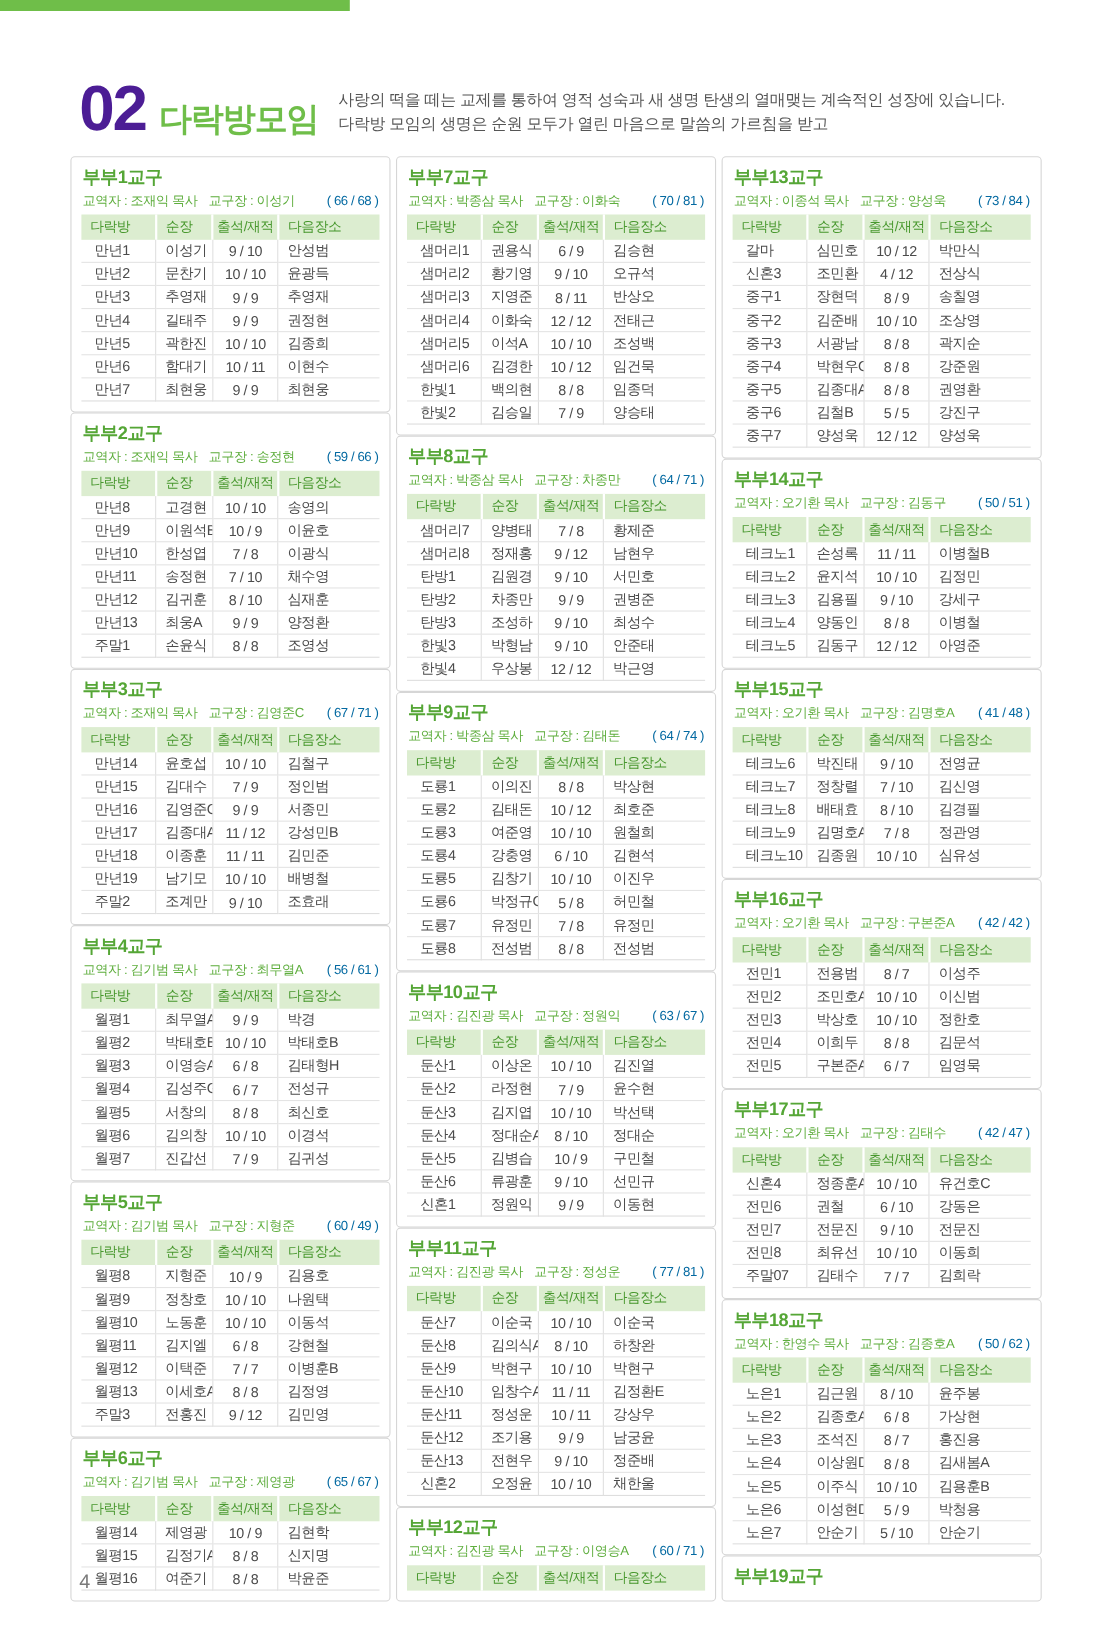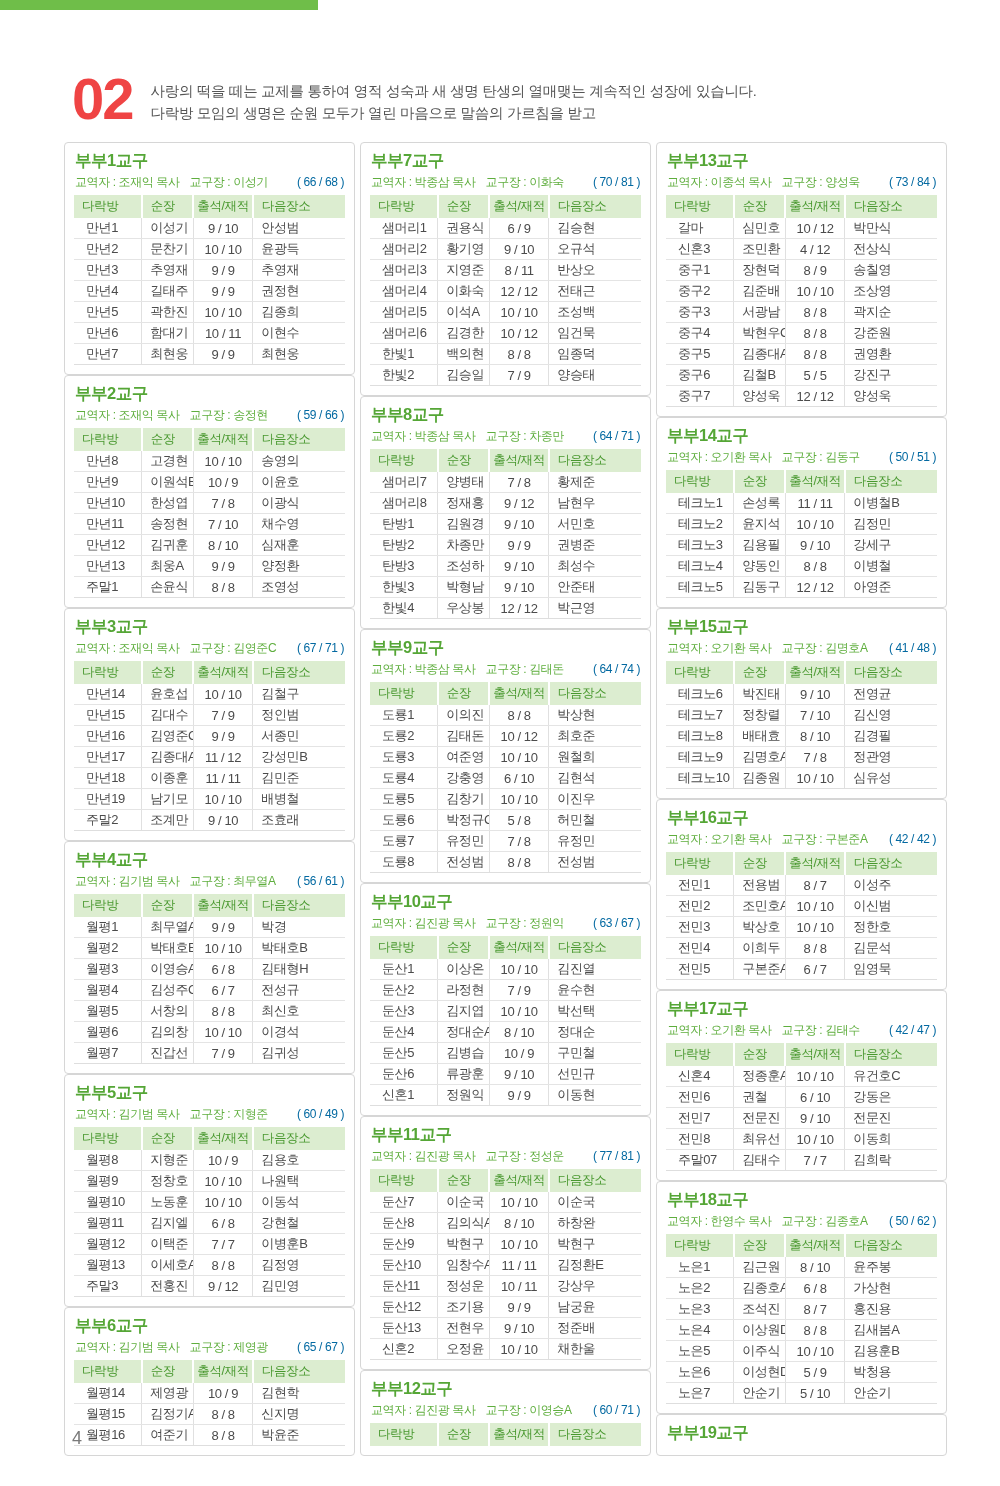--- a/index.html
+++ b/index.html
@@ -5,21 +5,21 @@
   * { margin:0; padding:0; box-sizing:border-box; }
   html,body { background:#ffffff; }
   body {
     width:1000px; height:1486px; position:relative;
     font-family:"Liberation Sans","DejaVu Sans",sans-serif;
     color:#4b4b4b;
   }
   .top-bar { position:absolute; top:0; left:0; width:318px; height:10px; background:#6fbe49; }
 
   .page-header { position:absolute; top:70px; left:72px; right:55px; display:flex; align-items:flex-start; }
-  .big-num { font-size:58px; font-weight:bold; color:#ef4444; line-height:1; letter-spacing:-2px; }
+  .big-num { font-size:58px; font-weight:bold; color:#4c1d95; line-height:1; letter-spacing:-2px; }
   .big-title { font-size:30px; font-weight:bold; color:#6fbe49; margin:18px 0 0 12px; letter-spacing:-1px; white-space:nowrap; }
   .desc { margin:10px 0 0 18px; font-size:14.5px; line-height:1.55; color:#555; letter-spacing:-0.3px; }
 
   .columns { position:absolute; top:142px; left:64px; display:flex; gap:5px; }
   .column { width:291px; display:flex; flex-direction:column; }
 
   .parish {
     border:1px solid #d6d6d6; border-radius:4px;
     padding:6px 9px 9px 9px; margin-bottom:0; background:#fff;
   }
@@ -48,20 +48,21 @@
 
   .page-number { position:absolute; left:72px; top:1428px; font-size:18px; color:#7a7a7a; }
 </style>
 </head>
 <body>
 
 <div class="top-bar"></div>
 
 <div class="page-header">
   <div class="big-num">02</div>
+  <div class="big-title">다락방모임</div>
   <div class="desc">
     <div>사랑의 떡을 떼는 교제를 통하여 영적 성숙과 새 생명 탄생의 열매맺는 계속적인 성장에 있습니다.</div>
     <div>다락방 모임의 생명은 순원 모두가 열린 마음으로 말씀의 가르침을 받고</div>
   </div>
 </div>
 
 <div class="columns" id="columns">
     <div class="column">
       <section class="parish">
         <h2 class="parish-title">부부1교구</h2>

